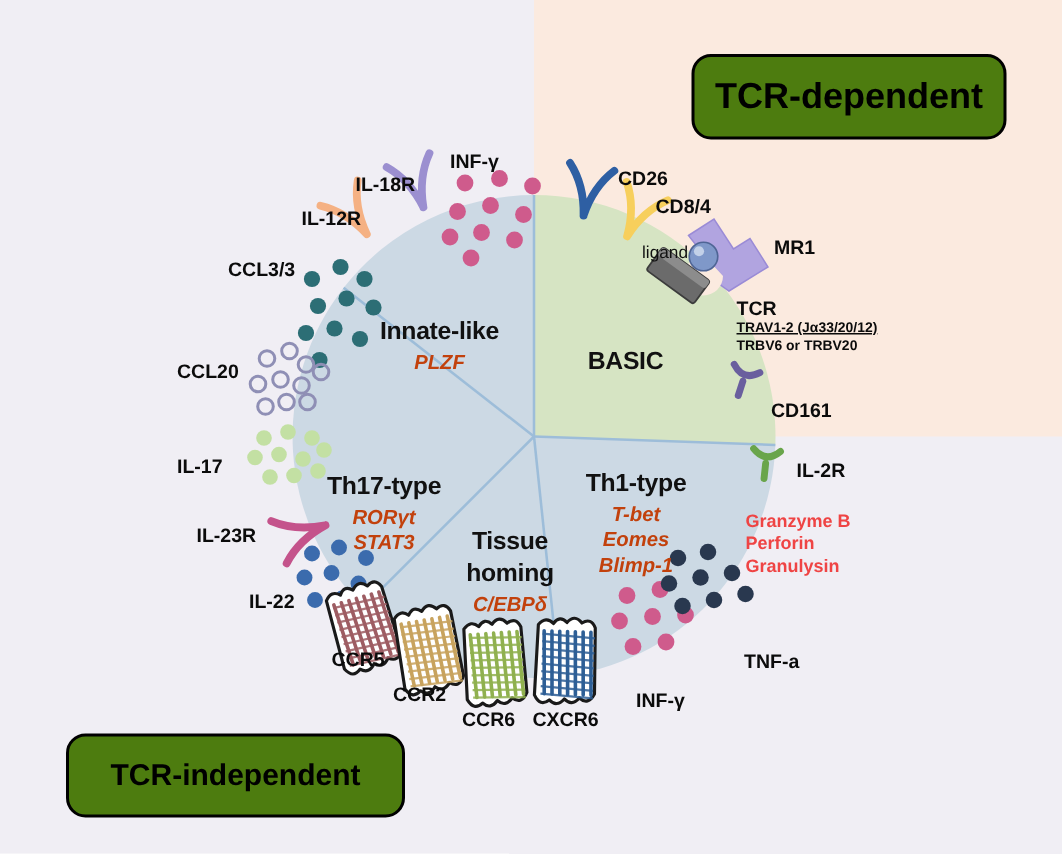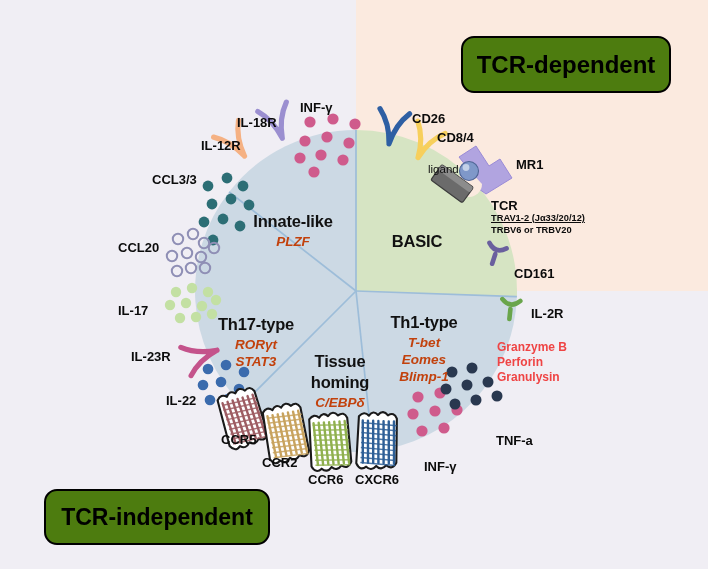--- a/index.html
+++ b/index.html
@@ -16,21 +16,21 @@
   .sector-sub{font-style:italic;font-weight:bold;font-size:13.5px;color:#c2410c;}
   .mol{font-weight:bold;font-size:13px;color:#0b0b0b;}
   .plain{font-size:11.5px;color:#111;}
   .tcrbox{font-weight:bold;font-size:9.3px;color:#0b0b0b;line-height:11.4px;}
   .corner-tag{
     position:absolute;background:#4d7c0f;border:2.6px solid #000;border-radius:13px;
     display:flex;align-items:center;justify-content:center;
     font-weight:bold;color:#000;
   }
   #tag-dep{left:461px;top:36px;width:206px;height:53px;font-size:24px;}
-  #tag-indep{left:44px;top:489px;width:222px;height:52px;font-size:23px;}
+  #tag-indep{left:44px;top:489px;width:222px;height:52px;font-size:20px;}
   .efflist{font-weight:bold;font-size:12px;color:#ef4444;line-height:15px;}
 </style>
 </head>
 <body>
 
 <div id="stage">
 
   <svg id="bgsvg" viewBox="0 0 708 569">
     <rect x="0" y="0" width="708" height="569" fill="#f0eef4"></rect>
     <path d="M 356 0 L 708 0 L 708 291 L 356 291 Z" fill="#fbeadf"></path>

